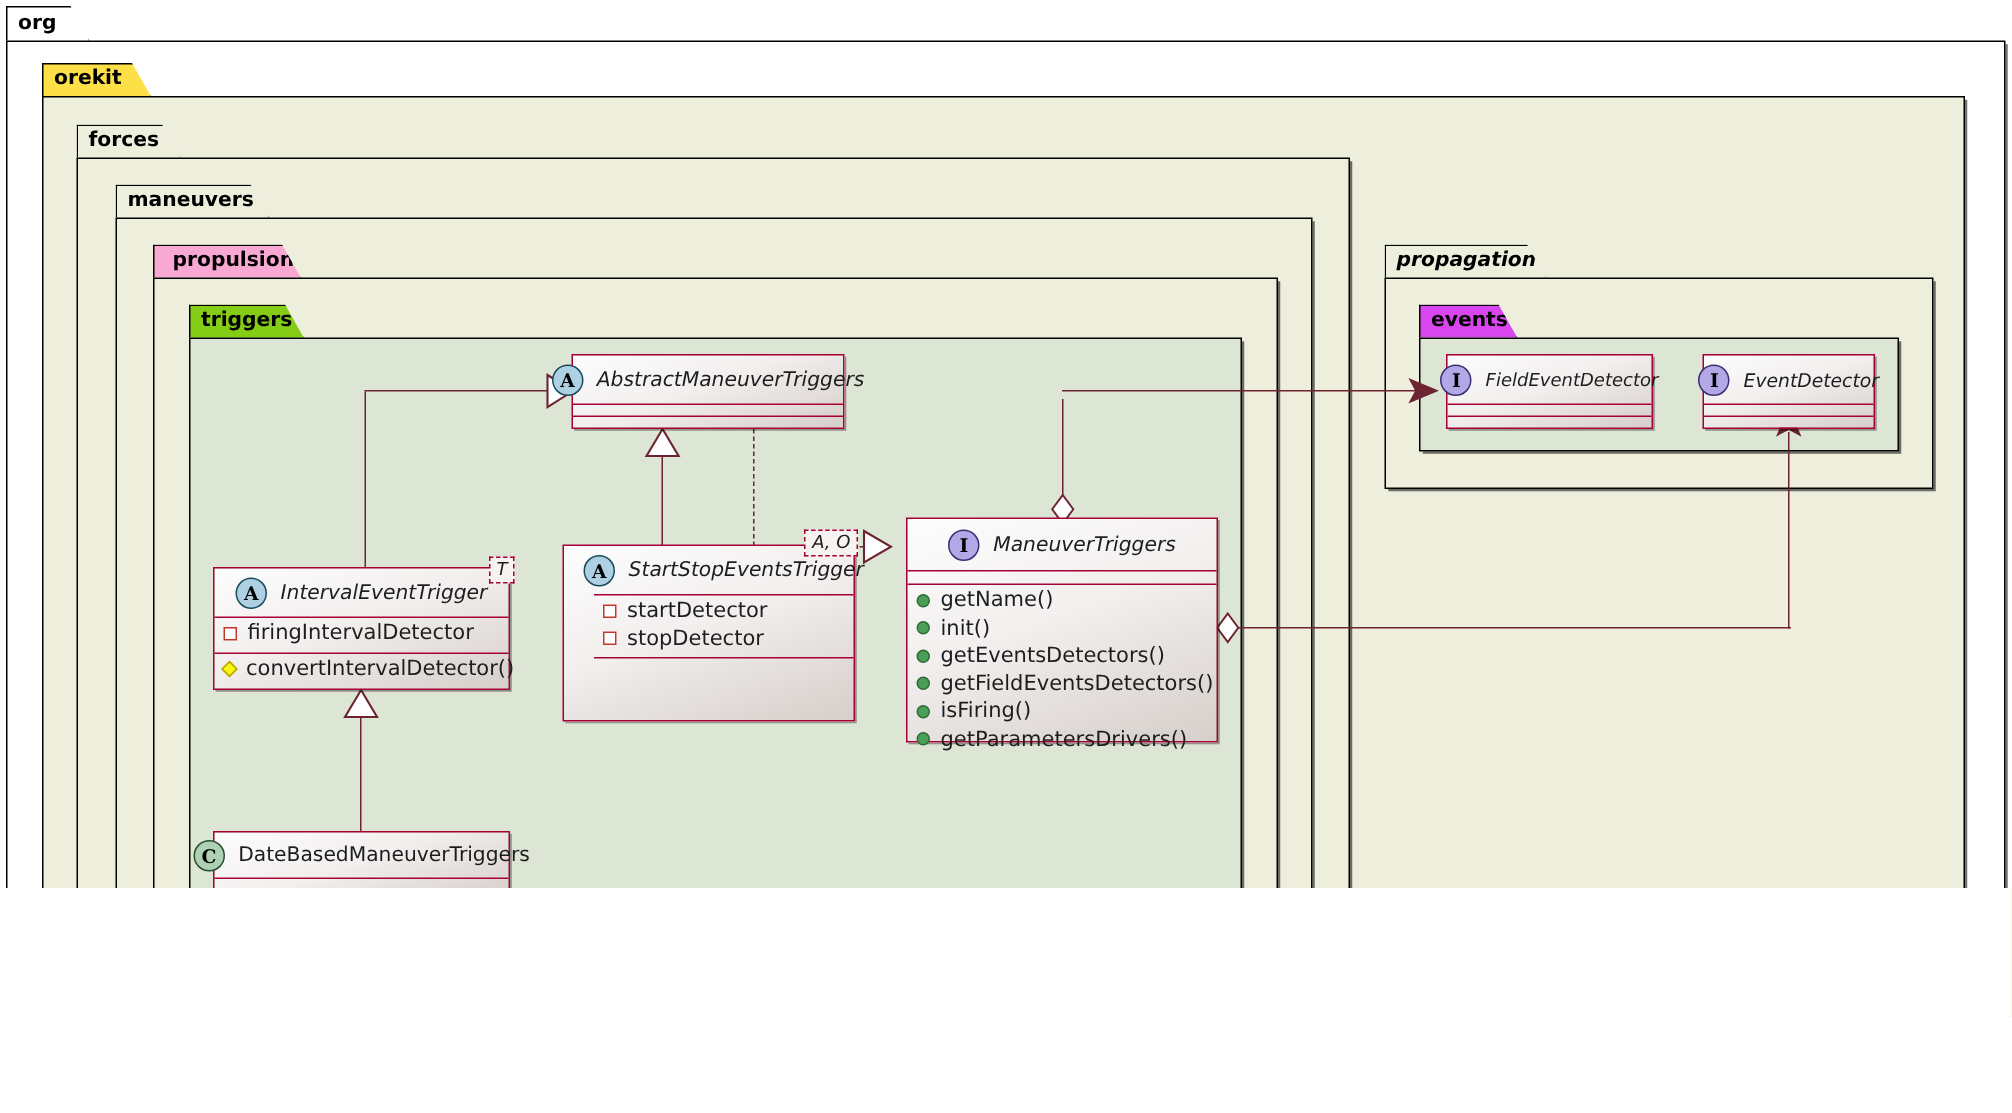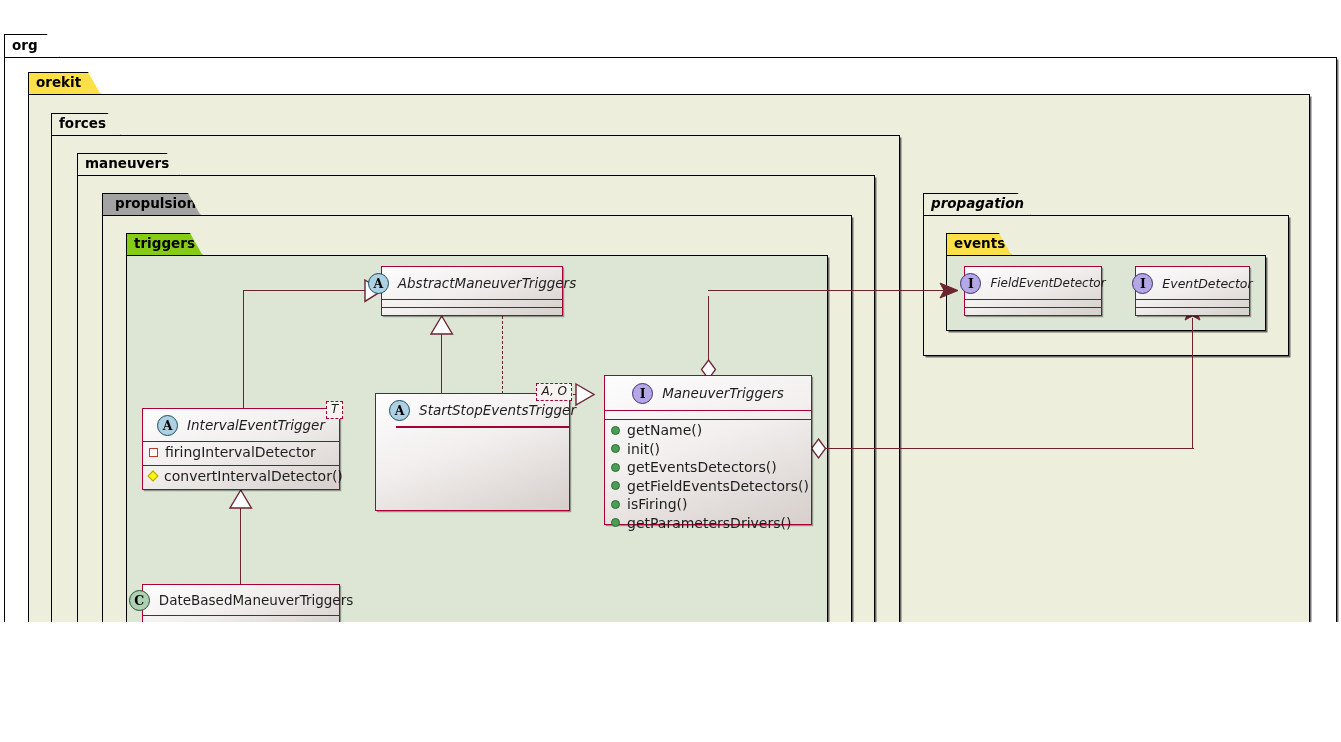--- a/index.html
+++ b/index.html
@@ -1,17 +1,17 @@
 <!DOCTYPE html>
 <html><head>
 <meta charset="utf-8">
 <style>
   html,body{margin:0;padding:0;background:#ffffff;}
   body{font-family:"DejaVu Sans",sans-serif;}
-  #canvas{position:relative;width:1341px;height:592px;background:#ffffff;overflow:hidden;margin-top:30px;}
+  #canvas{position:relative;width:1341px;height:592px;background:#ffffff;overflow:hidden;}
 
   
   .pkg{position:absolute;box-sizing:border-box;}
   .pkg > .pkg-body{
     position:absolute;left:0;box-sizing:border-box;
     border:1.6px solid #000;
     box-shadow:2px 2px 0 -0.5px rgba(0,0,0,0.55);
   }
   .pkg > .pkg-tab{
     position:absolute;left:0;top:0;box-sizing:border-box;
@@ -105,42 +105,42 @@
   </div>
 
   <div class="pkg" style="left:77px;top:123px;width:798px;height:543px;">
     <div class="pkg-tab" style="width:103px;height:23px;background:#eeeedd;">
       <span class="tab-txt">maneuvers</span>
     </div>
     <div class="pkg-body" style="top:22px;width:798px;height:521px;background:#eeeedd;"></div>
   </div>
 
   <div class="pkg" style="left:102px;top:163px;width:750px;height:481px;">
-    <div class="pkg-tab" style="width:99px;height:23px;background:#a3a3a3;padding-left:12px;">
+    <div class="pkg-tab" style="width:99px;height:23px;background:#f9a8d4;padding-left:12px;">
       <span class="tab-txt">propulsion</span>
     </div>
     <div class="pkg-body" style="top:22px;width:750px;height:459px;background:#eeeedd;"></div>
   </div>
 
   <div class="pkg" style="left:126px;top:203px;width:702px;height:415px;">
     <div class="pkg-tab" style="width:77px;height:23px;background:#84cc16;">
       <span class="tab-txt">triggers</span>
     </div>
     <div class="pkg-body" style="top:22px;width:702px;height:393px;background:#dde5d5;"></div>
   </div>
 
   <div class="pkg" style="left:923px;top:163px;width:366px;height:163px;">
     <div class="pkg-tab" style="width:108px;height:23px;background:#eeeedd;font-style:italic;">
       <span class="tab-txt">propagation</span>
     </div>
     <div class="pkg-body" style="top:22px;width:366px;height:141px;background:#eeeedd;"></div>
   </div>
 
   <div class="pkg" style="left:946px;top:203px;width:320px;height:98px;">
-    <div class="pkg-tab" style="width:66px;height:23px;background:#fde047;">
+    <div class="pkg-tab" style="width:66px;height:23px;background:#d946ef;">
       <span class="tab-txt">events</span>
     </div>
     <div class="pkg-body" style="top:22px;width:320px;height:76px;background:#dde5d5;"></div>
   </div>
 
   <div class="edge v" style="left:243px;top:261px;height:117px;"></div>
   <div class="edge h" style="left:243px;top:260px;width:123px;"></div>
   <svg class="marker" style="left:365px;top:250px;width:20px;height:22px;">
     <polygon points="0,0 17,10.7 0,21.4" fill="#ffffff" stroke="#6b2430" stroke-width="1.4"></polygon>
   </svg>
@@ -212,20 +212,30 @@
     </div>
   </div>
 
   <div class="cls" style="left:375px;top:363px;width:195px;height:118px;padding-left:20px;">
     <div class="generic" style="right:-3px;top:-11px;">A, O</div>
     <div class="cls-head">
       <span class="badge badge-A">A</span>
       <span class="cls-title">StartStopEventsTrigger</span>
     </div>
     <div class="sep"></div>
+    <div class="cls-section">
+      <div class="member">
+        <span class="vis vis-private"></span>
+        <span>startDetector</span>
+      </div>
+      <div class="member">
+        <span class="vis vis-private"></span>
+        <span>stopDetector</span>
+      </div>
+    </div>
     <div class="sep"></div>
   </div>
 
   <div class="cls" style="left:142px;top:554px;width:198px;height:48px;">
     <div class="cls-head" style="height:30px;">
       <span class="badge badge-C">C</span>
       <span class="cls-title concrete">DateBasedManeuverTriggers</span>
     </div>
     <div class="sep"></div>
     <div class="empty-strip" style="height:6px;"></div>

